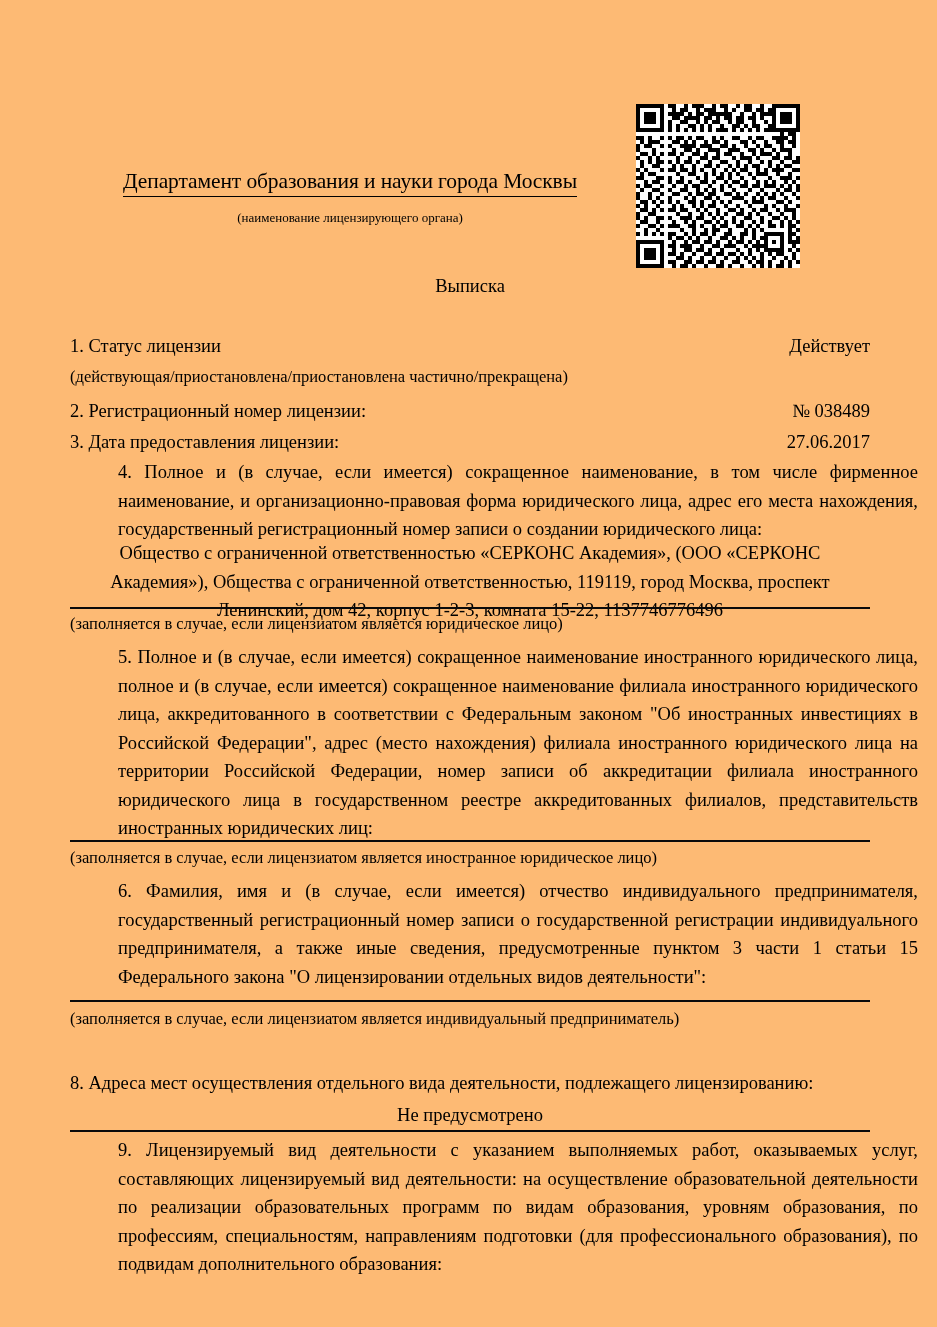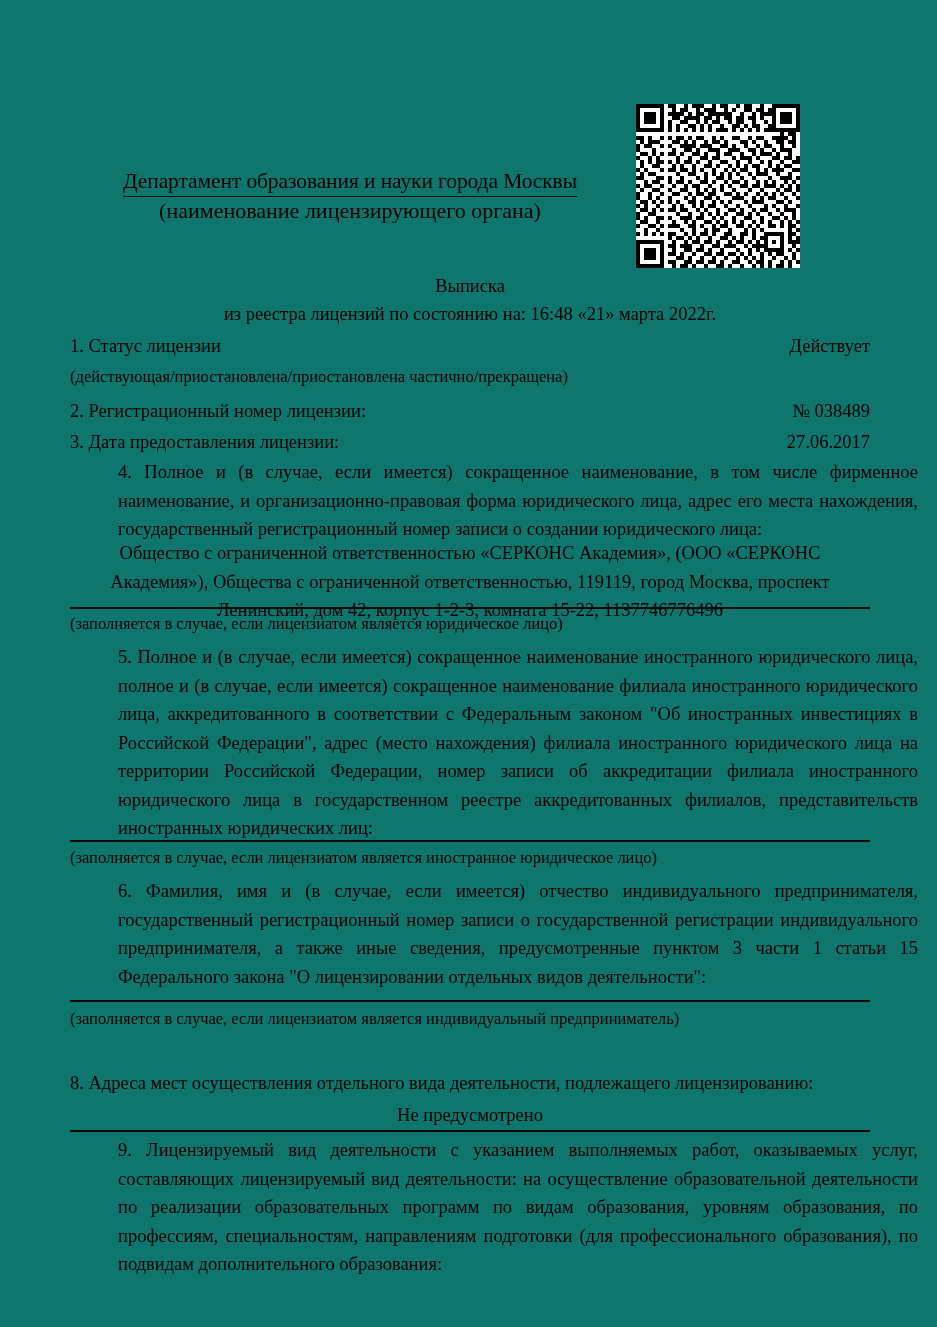--- a/index.html
+++ b/index.html
@@ -8,21 +8,21 @@
     background: #ffffff;
   }
   body {
     font-family: "Liberation Serif", "DejaVu Serif", serif;
     color: #000000;
   }
   .page {
     position: relative;
     width: 937px;
     height: 1327px;
-    background: #0f766e;
+    background: #fdba74;
     overflow: hidden;
     box-sizing: border-box;
   }
 
   
   .qr-wrap {
     position: absolute;
     left: 636px;
     top: 104px;
     width: 164px;
@@ -41,23 +41,23 @@
   .org-title {
     font-size: 21.5px;
     line-height: 26px;
     letter-spacing: -0.1px;
     white-space: nowrap;
     display: inline-block;
     border-bottom: 1.6px solid #000;
     padding-bottom: 2px;
   }
   .org-caption {
-    font-size: 22px;
+    font-size: 13px;
     line-height: 20px;
-    margin-top: 4px;
+    margin-top: 11px;
   }
 
   
   .doc-title {
     position: absolute;
     left: 70px;
     top: 272px;
     width: 800px;
     text-align: center;
     font-size: 18.5px;
@@ -649,21 +649,20 @@
     </svg>
   </div>
 
   <div class="header-block">
     <div class="org-title">Департамент образования и науки города Москвы</div>
     <div class="org-caption">(наименование лицензирующего органа)</div>
   </div>
 
   <div class="doc-title">
     <div>Выписка</div>
-    <div>из реестра лицензий по состоянию на: 16:48 «21» марта 2022г.</div>
   </div>
 
   <div class="row" style="top:332px;">
     <span class="label">1. Статус лицензии</span>
     <span class="value">Действует</span>
   </div>
   <div class="caption" style="top:366px;">(действующая/приостановлена/приостановлена частично/прекращена)</div>
 
   <div class="row" style="top:397px;">
     <span class="label">2. Регистрационный номер лицензии:</span>

